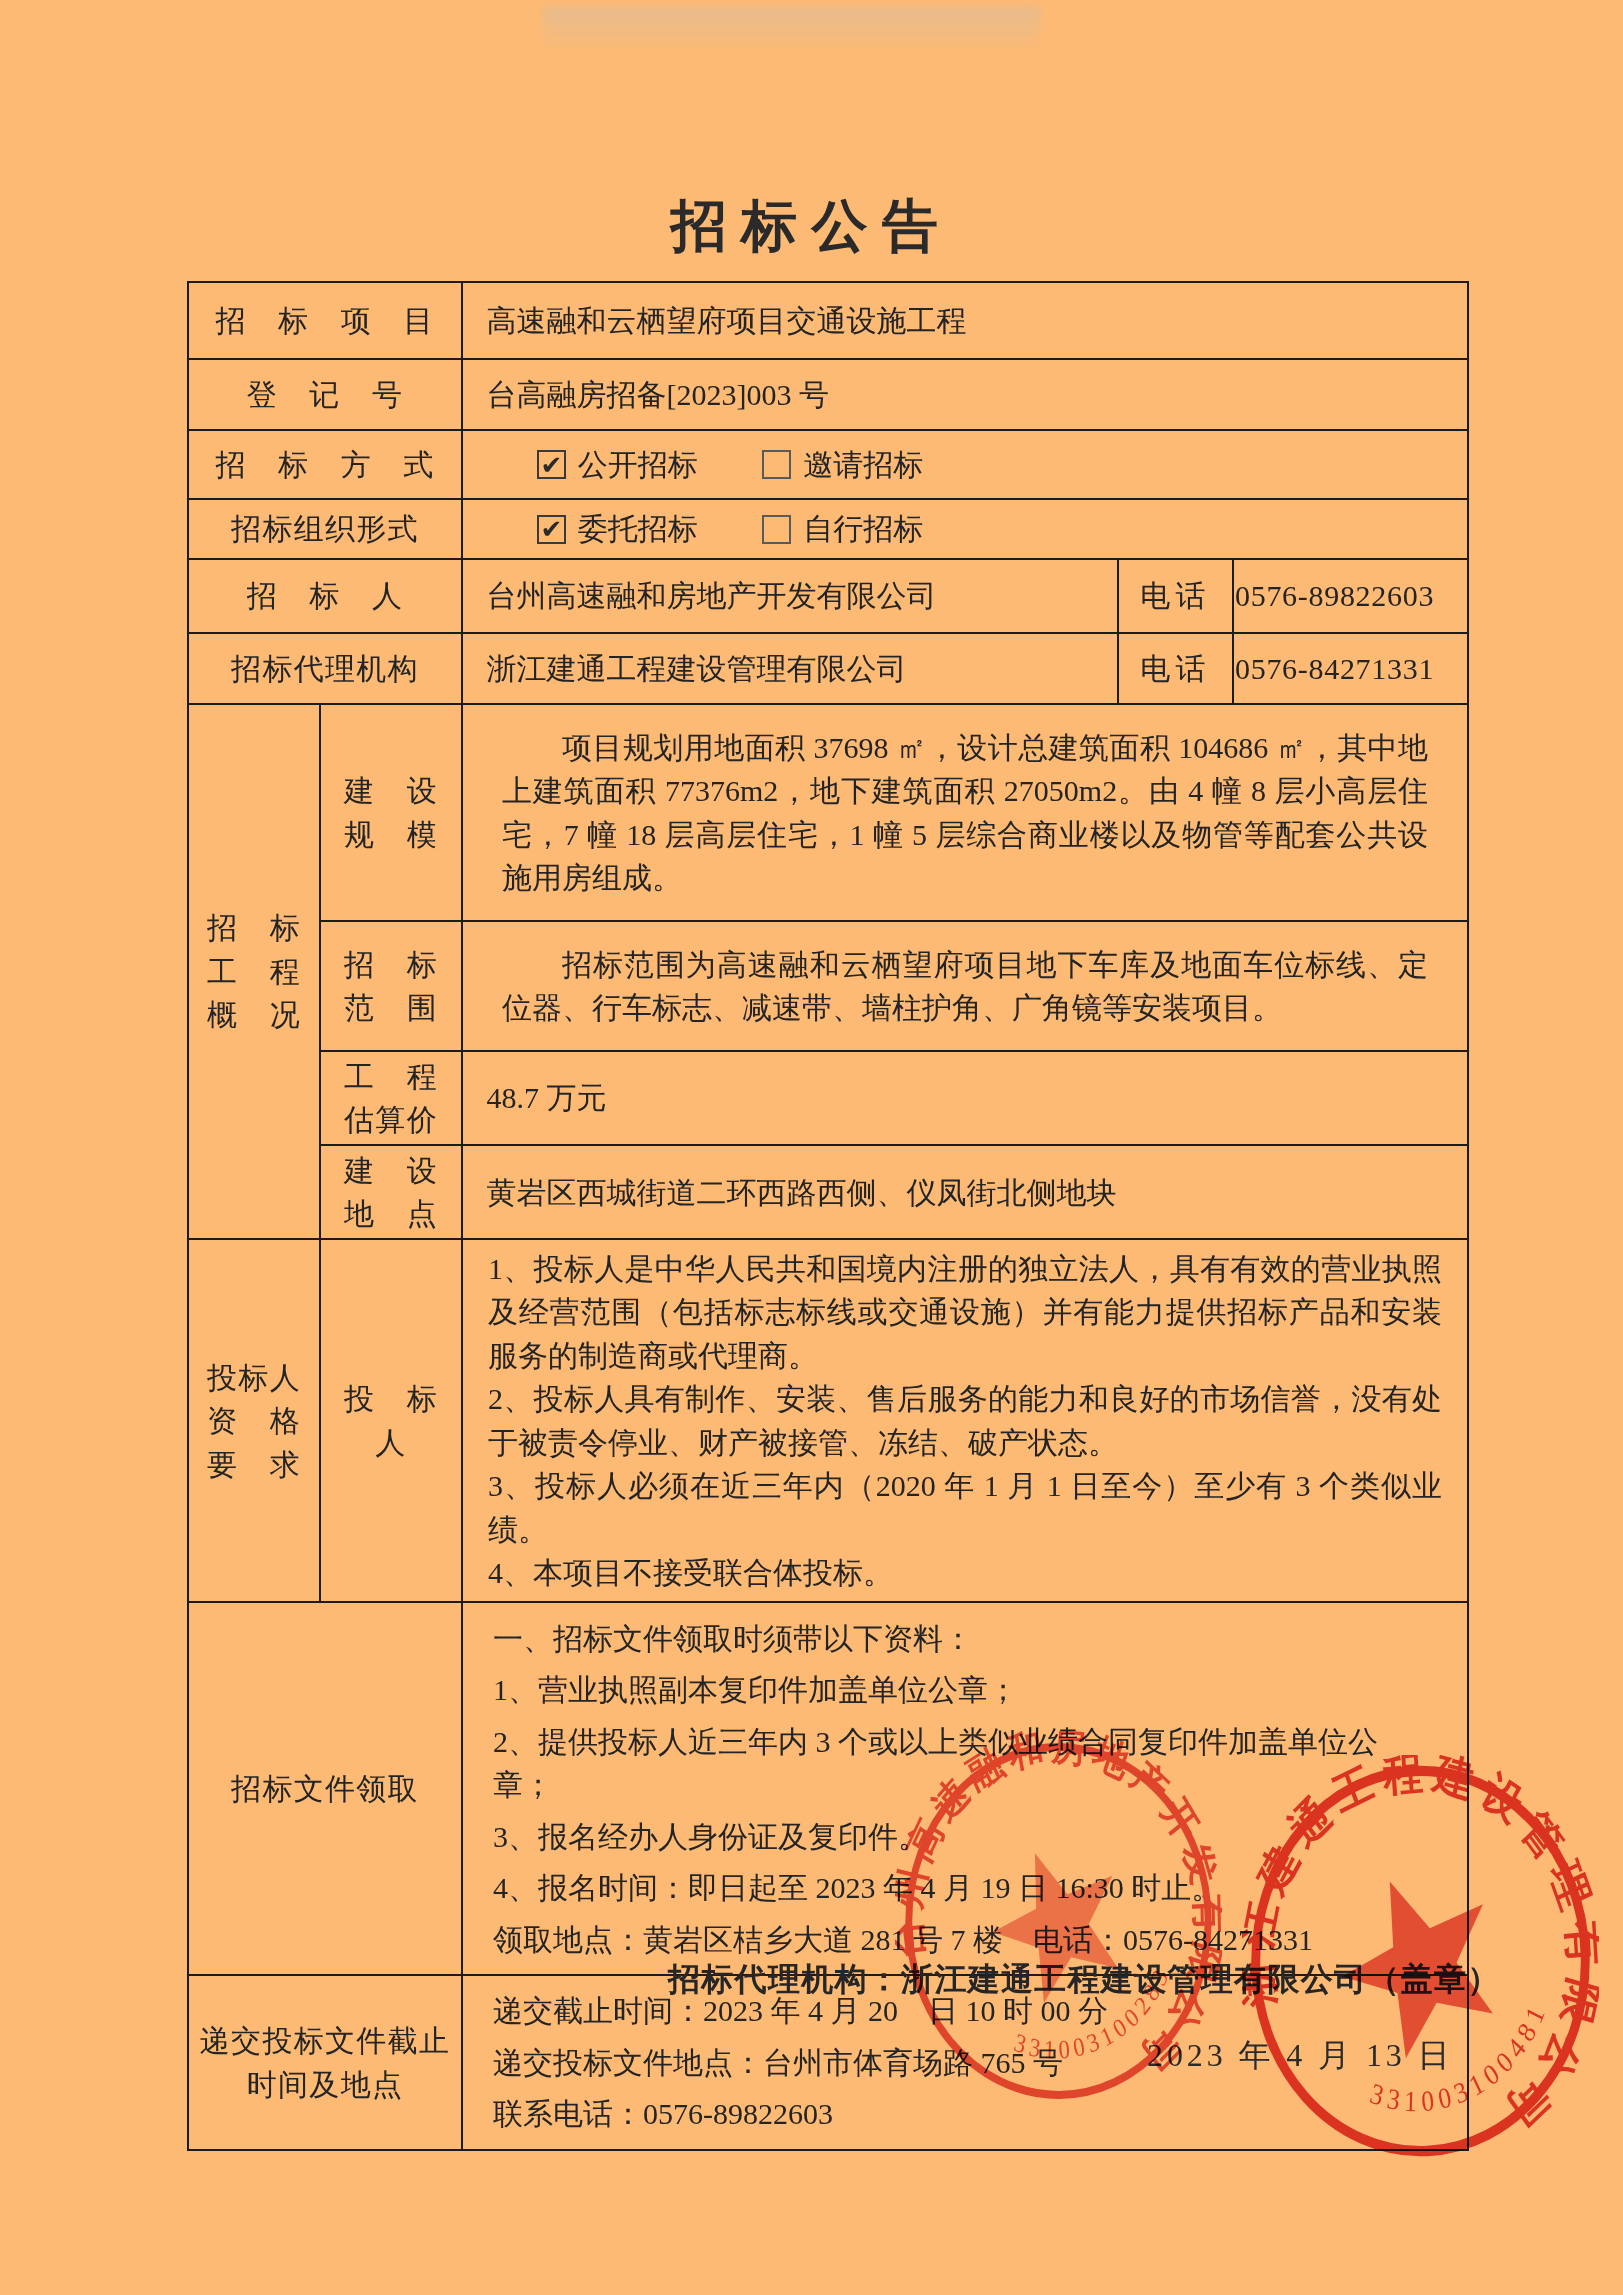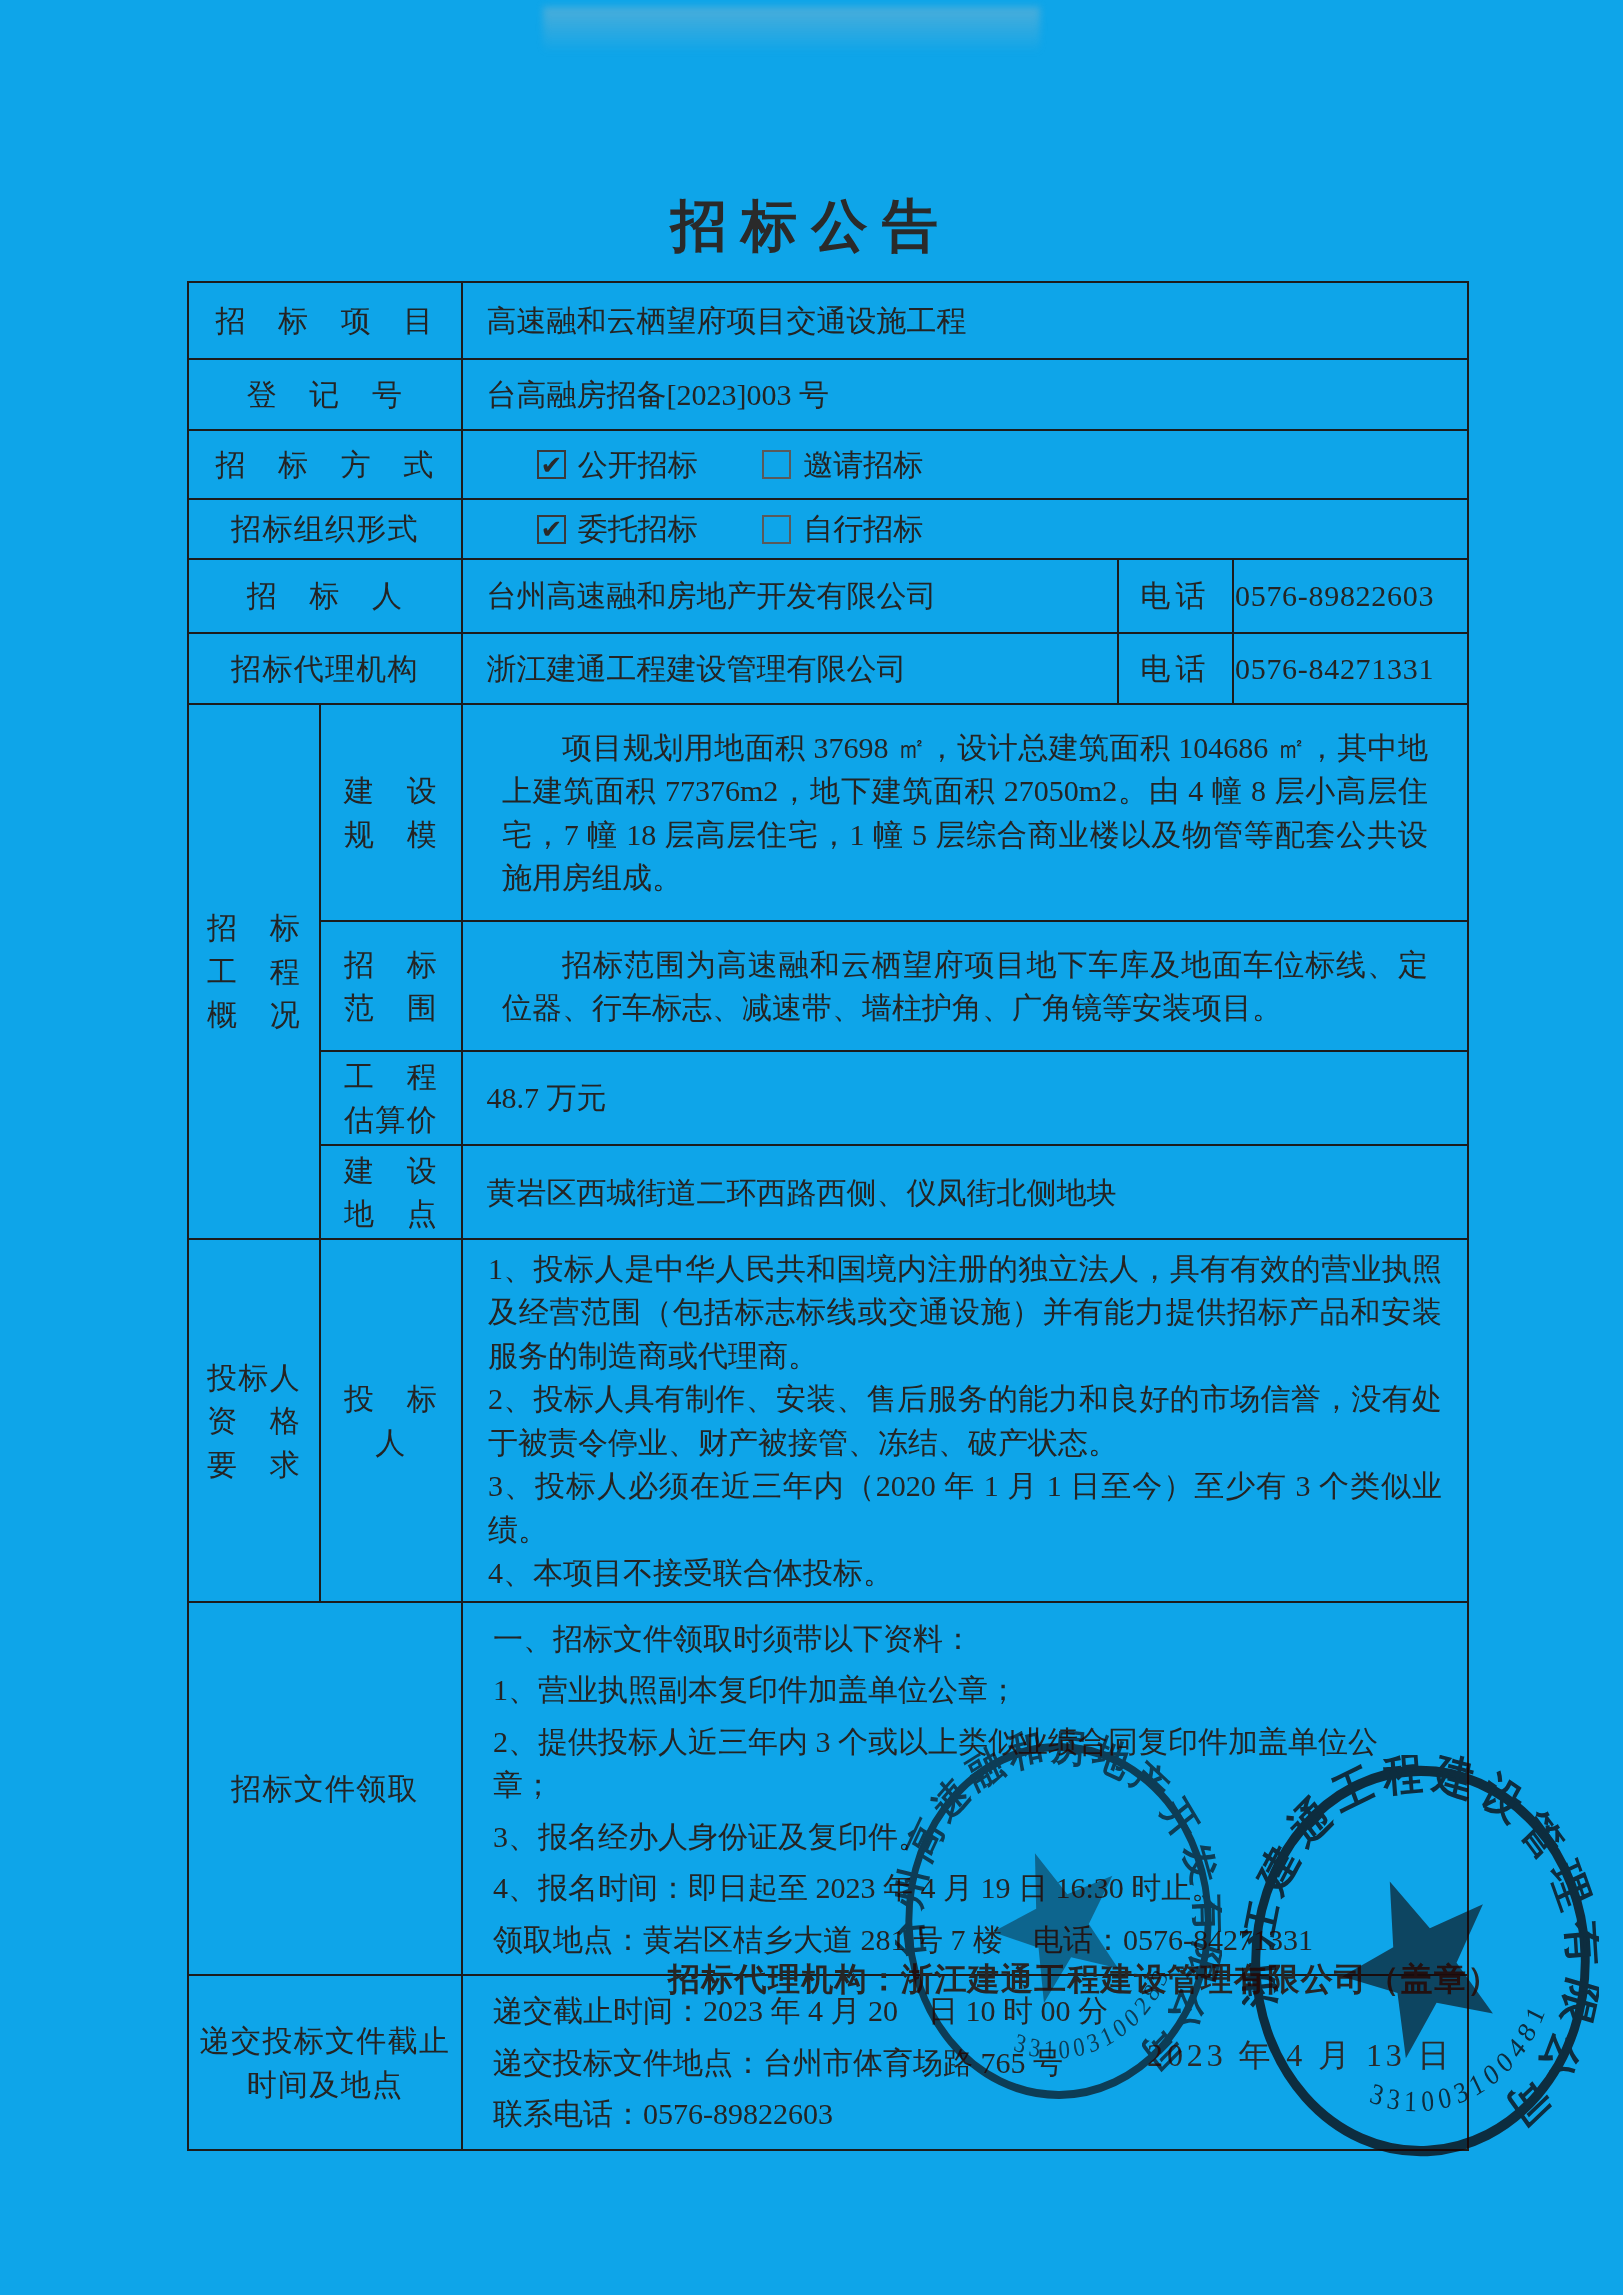--- a/index.html
+++ b/index.html
@@ -1,16 +1,16 @@
 <!DOCTYPE html>
 <html style="font-size:10.5px"><head>
 <meta charset="utf-8">
 <style>
   html,body{margin:0;padding:0;background:#9a9a9a;}
-  .page{position:relative;width:1623px;height:2295px;background:#0ea5e9;overflow:hidden;
+  .page{position:relative;width:1623px;height:2295px;background:#fdba74;overflow:hidden;
         font-family:"Liberation Serif","DejaVu Serif",serif;color:#242424;}
   .scan-smudge{position:absolute;left:543px;top:6.5px;width:497px;height:46px;
         background:linear-gradient(180deg,rgba(190,190,190,.35),rgba(255,255,255,0));
         filter:blur(3.9px);}
   .doc-title{position:absolute;left:0;top:189px;width:1623px;text-align:center;
         font-size:56px;font-weight:bold;letter-spacing:14.4px;color:#2a2a2a;}
   table.main{position:absolute;left:187px;top:281px;width:1280px;
         border-collapse:collapse;table-layout:fixed;}
   table.main col.c1{width:132px;} table.main col.c2{width:142px;}
   table.main col.c3{width:656px;} table.main col.c4{width:115px;} table.main col.c5{width:235px;}

